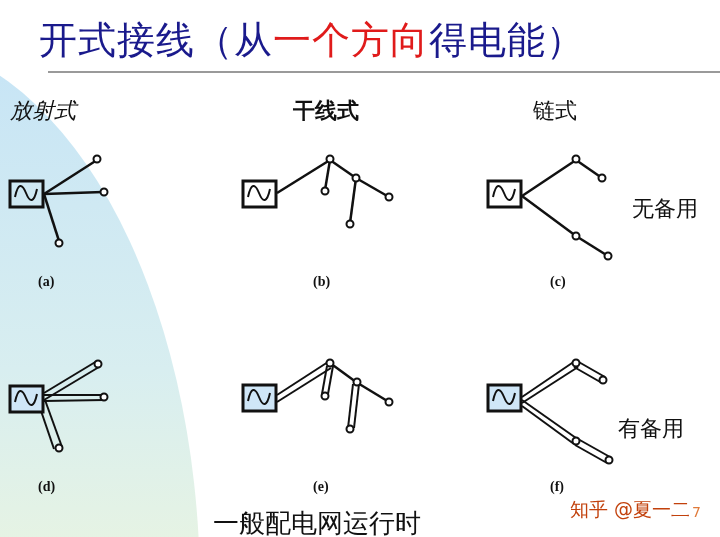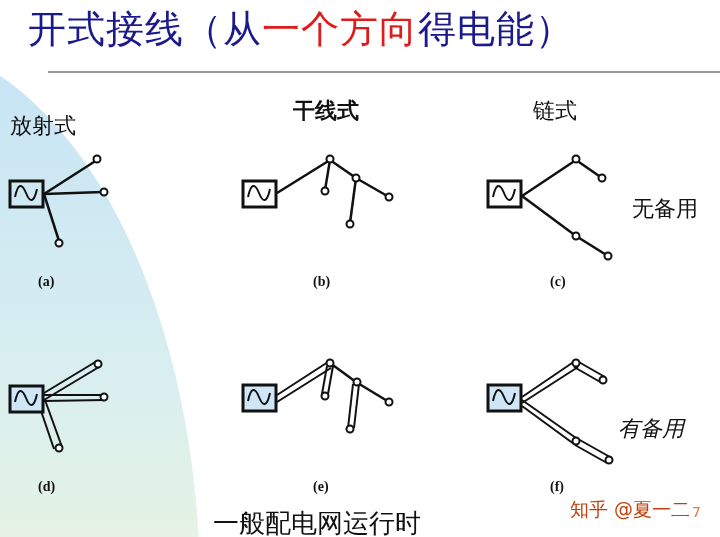--- a/index.html
+++ b/index.html
@@ -8,21 +8,21 @@
     background: #ffffff;
     font-family: "DejaVu Sans", "Liberation Sans", sans-serif;
   }
   .bg-arc {
     position: absolute; left: -420px; top: 40px;
     width: 620px; height: 1100px; border-radius: 50%;
     background: linear-gradient(180deg, #c6e4f6 0%, #d8eef0 30%, #eef6dc 55%, #fbfad2 75%, #fdfbcc 100%);
     z-index: 0;
   }
   .title {
-    position: absolute; left: 28px; top: 4px; margin: 0;
+    position: absolute; left: 28px; top: 4px; margin: 11px;
     font-size: 38px; font-weight: normal; letter-spacing: 1px;
     color: #1a1a8c; z-index: 2; white-space: nowrap;
   }
   .title .red { color: #e01b1b; }
   .rule {
     position: absolute; left: 48px; top: 71px; width: 672px; height: 2px;
     background: #9a9a9a; z-index: 2;
   }
   .label {
     position: absolute; font-size: 22px; color: #111; z-index: 2; white-space: nowrap;
@@ -41,25 +41,25 @@
   }
 </style>
 </head>
 <body>
 
 <div class="bg-arc"></div>
 
 <h1 class="title"><span>开式接线（从</span><span class="red">一个方向</span><span>得电能）</span></h1>
 <div class="rule"></div>
 
-<div class="label" style="left:10px; top:111px;">放射式</div>
+<div class="label" style="left:10px; top:96px;font-style:italic;">放射式</div>
 <div class="label" style="left:293px; top:96px;font-weight:bold;">干线式</div>
 <div class="label" style="left:533px; top:96px;">链式</div>
 <div class="label" style="left:632px; top:194px;">无备用</div>
-<div class="label" style="left:618px; top:414px;font-style:italic;">有备用</div>
+<div class="label" style="left:618px; top:414px;">有备用</div>
 
 <div class="cap" style="left:38px; top:274px;">(a)</div>
 <div class="cap" style="left:313px; top:274px;">(b)</div>
 <div class="cap" style="left:550px; top:274px;">(c)</div>
 <div class="cap" style="left:38px; top:479px;">(d)</div>
 <div class="cap" style="left:313px; top:479px;">(e)</div>
 <div class="cap" style="left:550px; top:479px;">(f)</div>
 
 <svg class="diag" width="720" height="537" viewBox="0 0 720 537">
   <defs>

